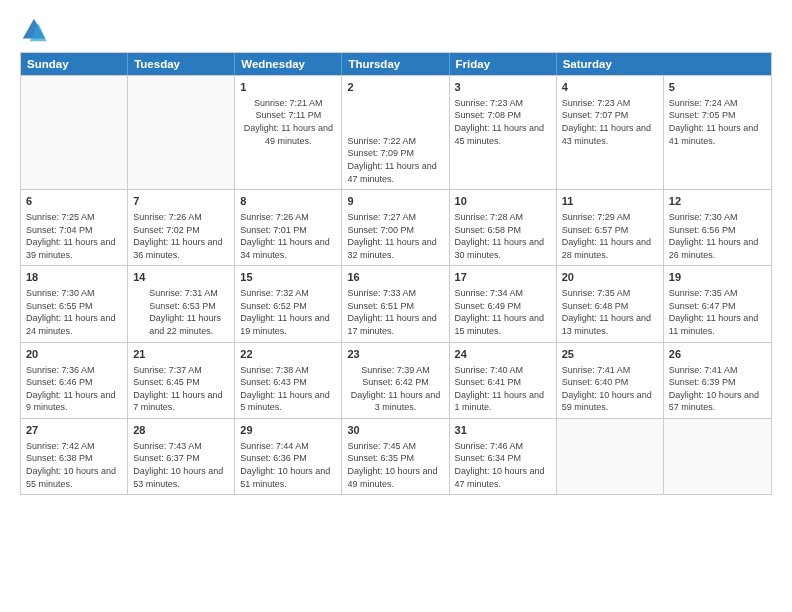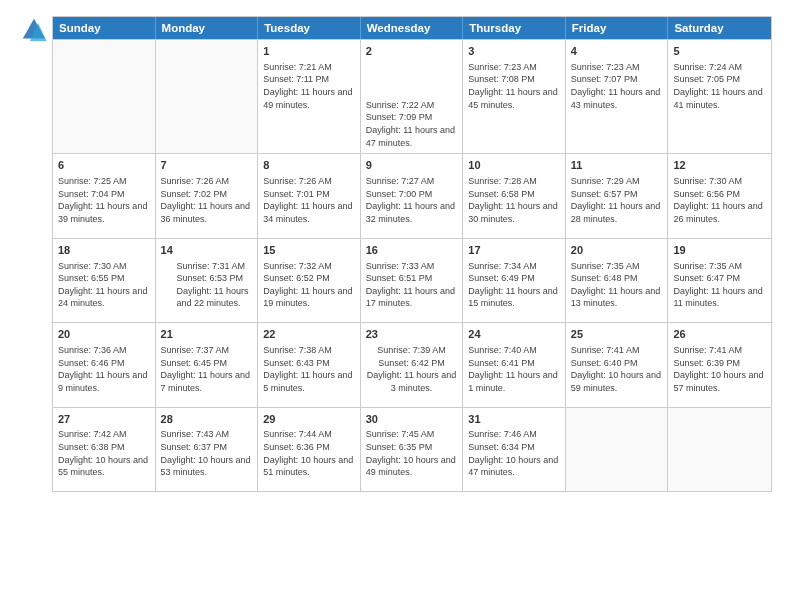--- a/index.html
+++ b/index.html
@@ -8,21 +8,21 @@
       background: #fff;
       width: 792px;
       height: 612px;
       overflow: hidden;
     }
     .page {
       width: 792px;
       height: 504px;
       padding: 16px 20px 12px 20px;
       display: flex;
-      flex-direction: row;
+      flex-direction: column;
     }
     .header {
       display: flex;
       align-items: flex-start;
       justify-content: space-between;
       margin-bottom: 8px;
     }
     .logo {
       display: flex;
       align-items: center;
@@ -133,34 +133,33 @@
     </div>
     <div class="title-section">
       <div class="main-title"></div>
       <div class="subtitle"></div>
     </div>
   </div>
 
   <div class="calendar">
     <div class="calendar-header-row">
     <div class="calendar-header-cell">Sunday</div>
-        <div class="calendar-header-cell">Monday</div>
         <div class="calendar-header-cell">Tuesday</div>
         <div class="calendar-header-cell">Wednesday</div>
         <div class="calendar-header-cell">Thursday</div>
         <div class="calendar-header-cell">Friday</div>
         <div class="calendar-header-cell">Saturday</div>
       </div>
     <div class="calendar-body">
     <div class="calendar-week">
           <div class="calendar-cell empty"></div>
           <div class="calendar-cell empty"></div>
           <div class="calendar-cell">
             <span class="day-number">1</span>
-            <div class="cell-text" style="white-space: pre-line;">Sunrise: 7:21 AM
+            <div class="cell-text" style="white-space: pre-line; text-align: center;">Sunrise: 7:21 AM
 Sunset: 7:11 PM
 Daylight: 11 hours and 49 minutes.</div>
           </div>
           <div class="calendar-cell">
             <span class="day-number">2</span>
             <div class="cell-text" style="white-space: pre-line; margin-top: 40px;">Sunrise: 7:22 AM
 Sunset: 7:09 PM
 Daylight: 11 hours and 47 minutes.</div>
           </div>
           <div class="calendar-cell">

